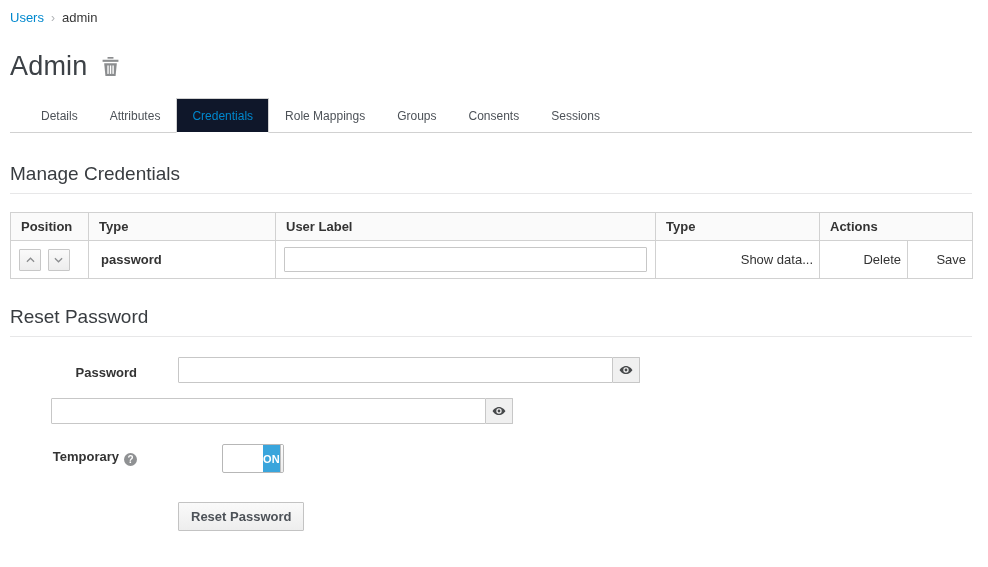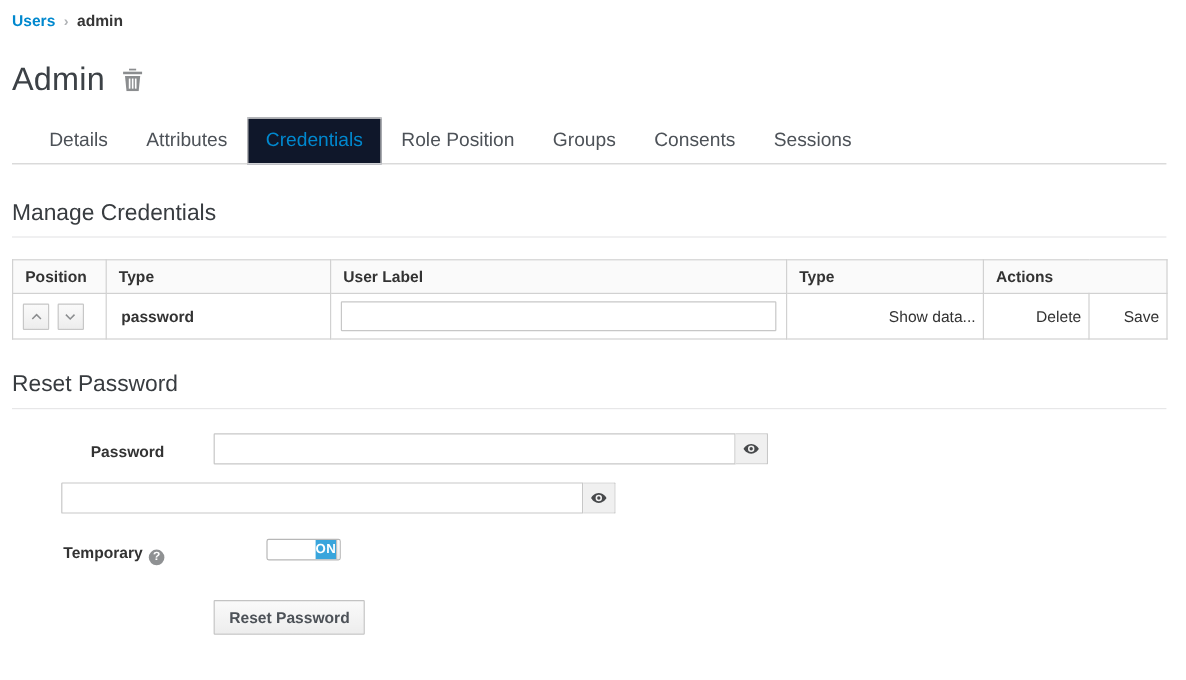--- a/index.html
+++ b/index.html
@@ -1,35 +1,35 @@
 <!DOCTYPE html>
 <html><head>
 <meta charset="utf-8">
 <style>
   * { margin:0; padding:0; box-sizing:border-box; }
   html,body { width:988px; height:567px; background:#fff;
     font-family:"Liberation Sans", sans-serif; color:#4d5258; }
   .page { padding:8px 16px 0 10px; width:988px; }
 
   
-  .breadcrumb { font-size:13px; padding:2px 0 0 0;font-weight:bold; }
+  .breadcrumb { font-size:13px; padding:2px 0 0 0; }
   .breadcrumb a { color:#0088ce; text-decoration:none; cursor:pointer; }
   .breadcrumb .sep { color:#b0b3b6; font-size:12px; margin:0 7px; }
   .breadcrumb .current { color:#363636; }
 
   
   .title-row { margin-top:26px; display:flex; align-items:center; gap:14px; }
   h1.page-title { font-size:27px; font-weight:400; color:#3c4146; letter-spacing:.2px; }
   .trash-btn { background:none; border:none; cursor:pointer; color:#8b8d8f; padding:0;
     display:flex; align-items:center; }
   .trash-btn svg { width:17px; height:19px; }
 
   
   .tabs { margin-top:16px; display:flex; border-bottom:1px solid #d1d1d1; padding-left:15px; }
-  .tab { font-size:16px; color:#4d5258; padding:10px 15px 9px; cursor:pointer;
+  .tab { font-size:12px; color:#4d5258; padding:10px 15px 9px; cursor:pointer;
     border:1px solid transparent; margin-bottom:-1px; background:transparent; }
   .tab.active { background:#0f172a; color:#0088ce;
     border-color:#d1d1d1 #d1d1d1 #fff #d1d1d1; }
 
   
   .section-heading { font-size:19px; font-weight:400; color:#383c40;
     padding-bottom:8px; border-bottom:1px solid #e7e7e8; }
   .mc-heading { margin-top:30px; }
   .rp-heading { margin-top:27px; }
 
@@ -64,21 +64,21 @@
   .eye-addon { width:27px; height:26px; border:1px solid #c7c7c7; border-left:none;
     background:#f0f0f0; cursor:pointer; display:flex; align-items:center;
     justify-content:center; color:#47494b; border-radius:0 1px 1px 0; }
   .eye-addon svg { width:14px; height:14px; }
   .row-temporary { margin-top:20px; margin-bottom:16px;gap:44px; }
   .help-icon { display:inline-flex; width:13px; height:13px; border-radius:50%;
     background:#8f9193; color:#fff; font-size:10px; font-weight:700; line-height:13px;
     align-items:center; justify-content:center; margin-left:5px; vertical-align:-2px;
     cursor:default; }
   
-  .switch { display:inline-flex; width:62px; height:18px; border:1px solid #b7b7b7;
+  .switch { display:inline-flex; width:62px; height:29px; border:1px solid #b7b7b7;
     border-radius:2px; overflow:hidden; cursor:pointer;padding-left:40px; }
   .switch-on { width:41px; background:#39a5dc; color:#fff; font-size:11px; font-weight:700;
     display:flex; align-items:center; justify-content:center; letter-spacing:.3px; }
   .switch-handle { width:21px; background:linear-gradient(#fdfdfd,#ededed);
     border-left:1px solid #bfbfbf; }
   
   .reset-btn { margin-left:168px; margin-top:13px; padding:6px 12px; font-size:13px;
     font-weight:700; color:#4d5258; background:linear-gradient(#fafafa,#ededed);
     border:1px solid #c3c3c3; border-radius:1px; cursor:pointer;
     font-family:"Liberation Sans",sans-serif; }
@@ -105,21 +105,21 @@
           <rect x="9.8" y="8" width="1.3" height="8" fill="#ffffff"></rect>
         </svg>
       </span>
     </button>
   </div>
 
   <div class="tabs">
     <div class="tab">Details</div>
     <div class="tab">Attributes</div>
     <div class="tab active">Credentials</div>
-    <div class="tab">Role Position</div>
+    <div class="tab">Role Mappings</div>
     <div class="tab">Groups</div>
     <div class="tab">Consents</div>
     <div class="tab">Sessions</div>
   </div>
 
   <h2 class="section-heading mc-heading">Manage Credentials</h2>
 
   <table class="cred-table">
     <colgroup>
       <col style="width:78px">

